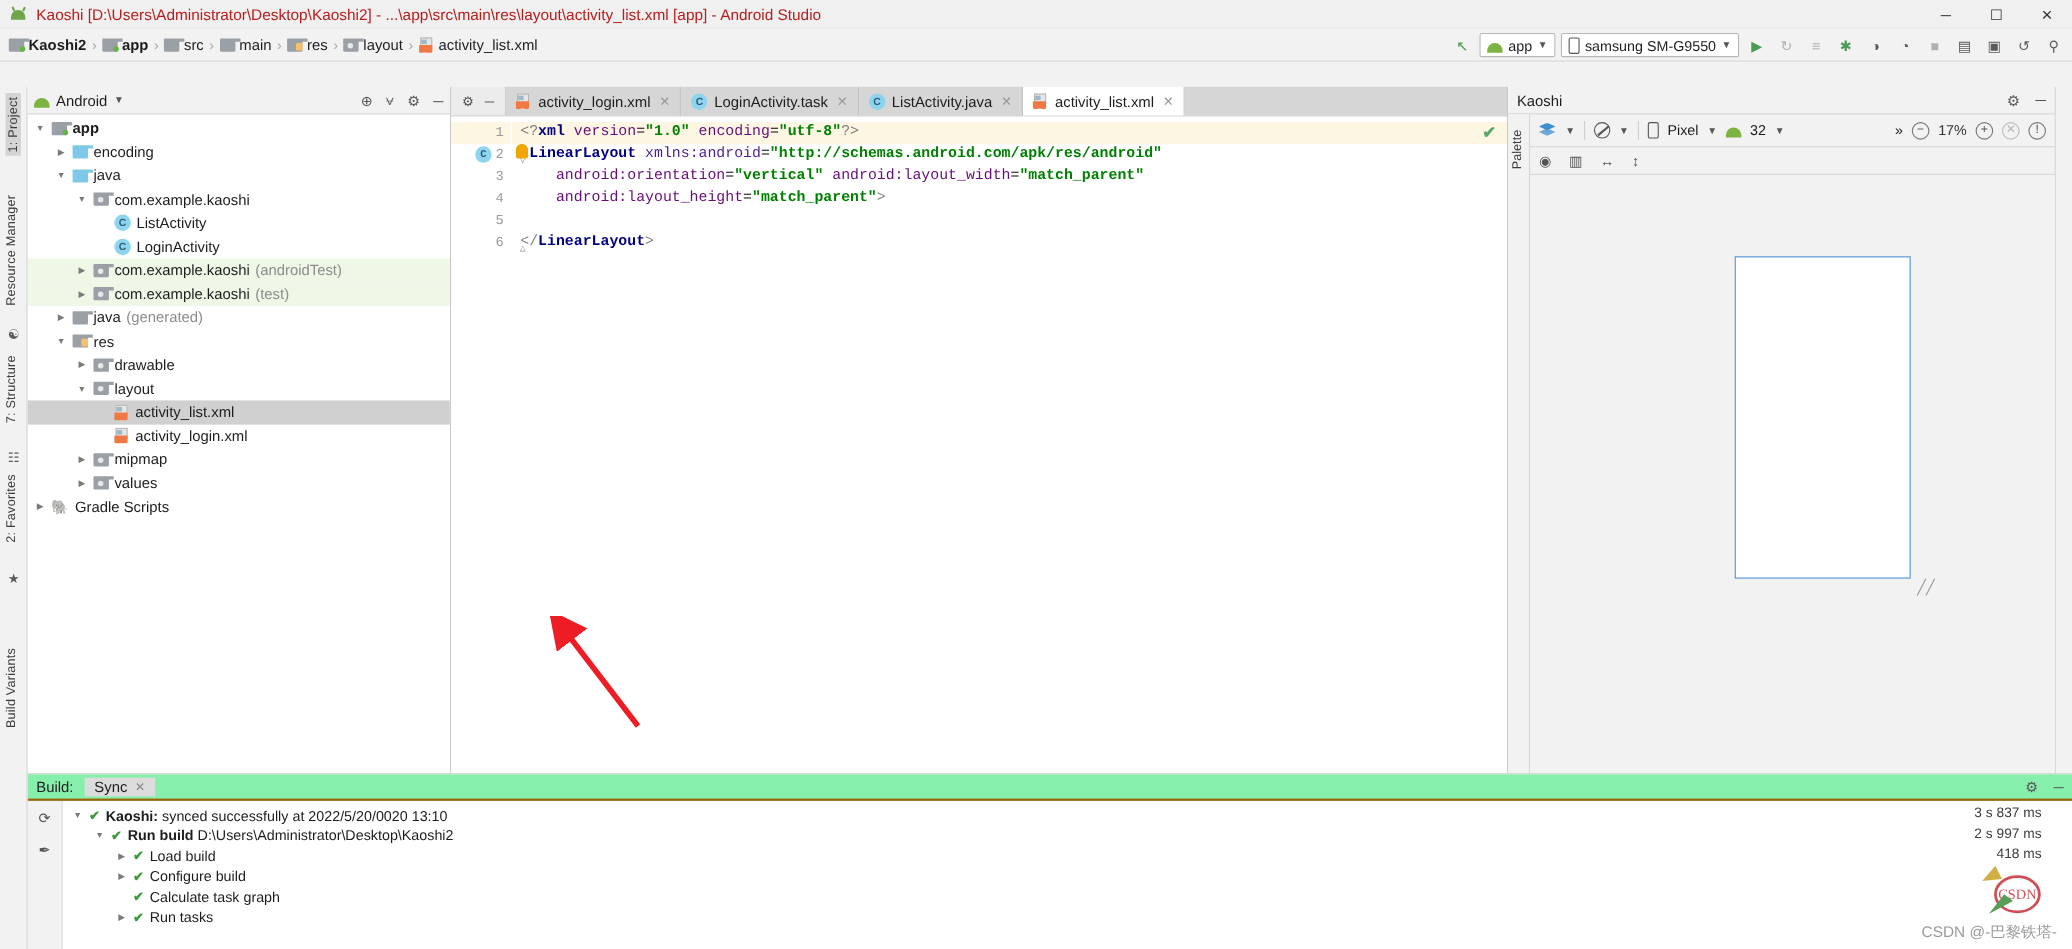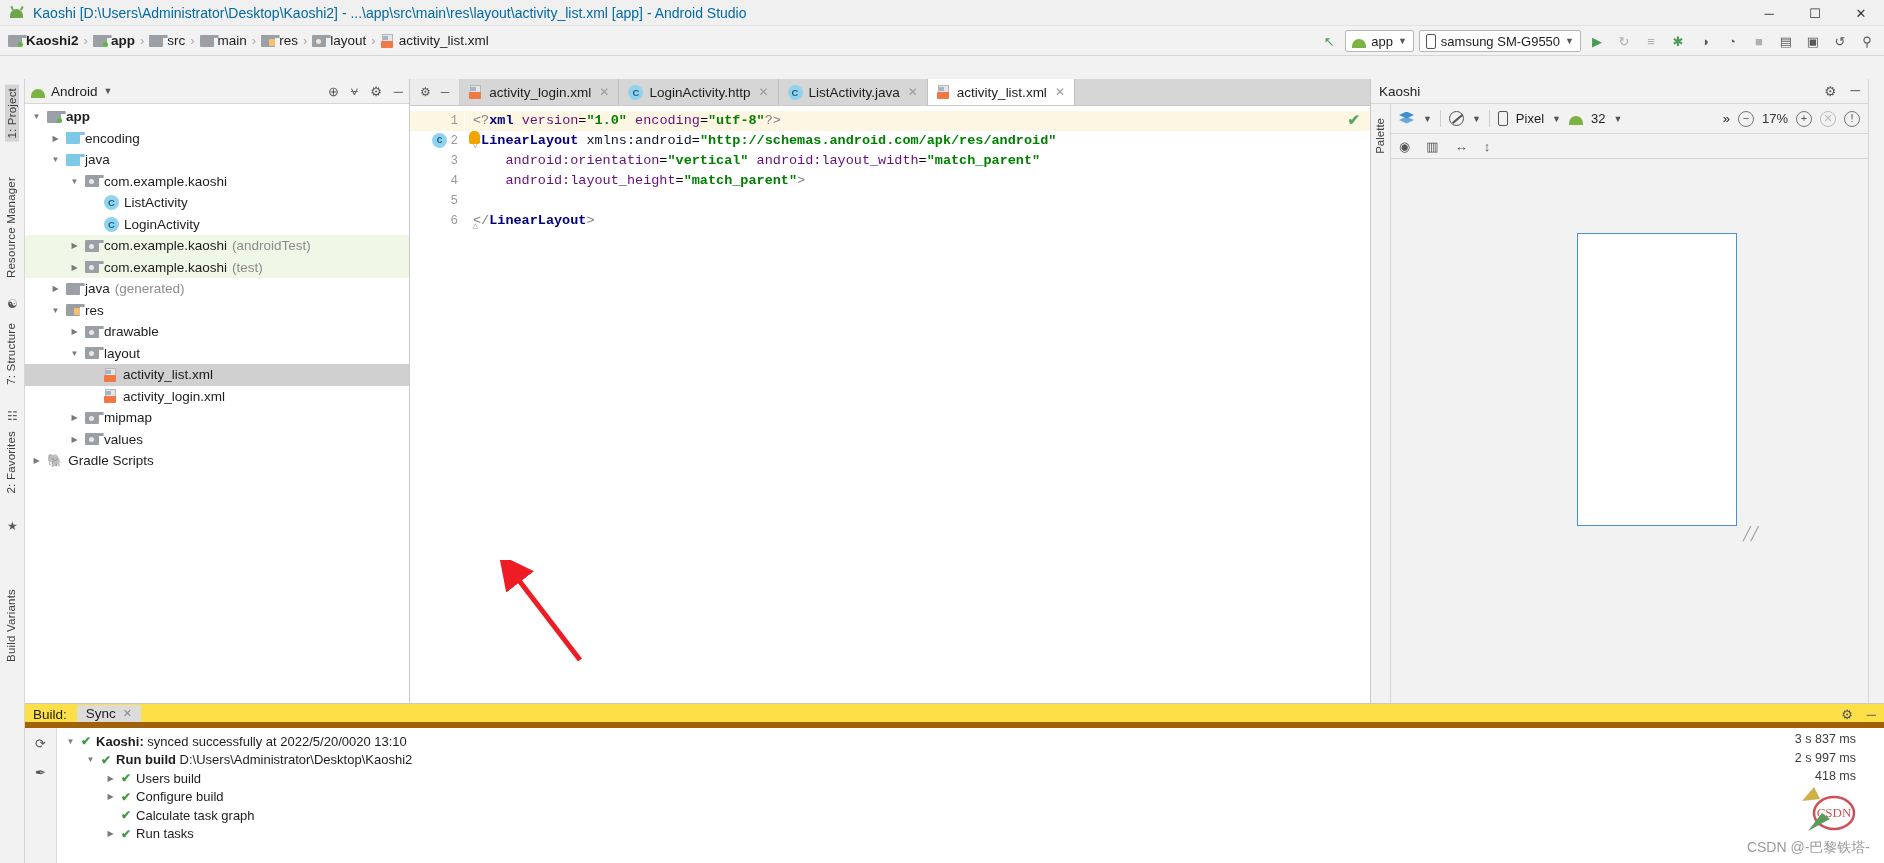--- a/index.html
+++ b/index.html
@@ -30,21 +30,21 @@
     border-radius: 7px 7px 0 0;
     position: absolute; left: 2px; top: 5px;
   }
   .android-head:before, .android-head:after {
     content: ""; position: absolute; width: 1.5px; height: 4px;
     background: #6fa54b; top: -3px; transform-origin: bottom;
   }
   .android-head:before { left: 2px; transform: rotate(-25deg); }
   .android-head:after  { right: 2px; transform: rotate(25deg); }
   .titlebar .title {
-    font-size: 14px; color: #0369a1; white-space: nowrap;
+    font-size: 14px; color: #b91c1c; white-space: nowrap;
   }
   .winbtns {
     position: absolute; right: 0; top: 0; height: 26px;
     display: flex; align-items: center;
   }
   .winbtn {
     width: 46px; height: 26px; display: flex;
     align-items: center; justify-content: center;
     font-size: 13px; color: #333;
   }
@@ -225,21 +225,21 @@
   }
   .code {
     flex: 1; padding-top: 5px; font-family: "Liberation Mono", monospace;
     font-size: 13.5px; line-height: 20px; position: relative;
     white-space: pre; overflow: hidden;
   }
   .code .cline { height: 20px; padding-left: 8px; }
   .tk-punct { color: #808080; }
   .tk-tag { color: #000080; font-weight: bold; }
   .tk-attr { color: #660e7a; }
-  .tk-ns { color: #0f172a; }
+  .tk-ns { color: #4c1d95; }
   .tk-val { color: #008000; font-weight: bold; }
   .tk-eq { color: #000000; }
   .code .bulb {
     position: absolute; left: 4px; top: 25px;
     width: 11px; height: 13px; background: #f0a500;
     border-radius: 5px 5px 2px 2px;
   }
   .check-ok {
     position: absolute; right: 10px; top: 5px;
     color: #59a869; font-size: 15px; font-weight: bold;
@@ -345,22 +345,22 @@
     border-left: 1px solid #d6d6d6;
   }
 
   
   .build {
     position: absolute; left: 25px; right: 0; bottom: 0; height: 160px;
     background: #fff; border-top: 1px solid #c9c9c9;
     display: flex; flex-direction: column;
   }
   .build-head {
-    height: 24px; background: #fde047; display: flex; align-items: flex-end;
-    padding: 0 8px; gap: 10px; position: relative; border-bottom: 6px solid #a16207;
+    height: 24px; background: #86efac; display: flex; align-items: center;
+    padding: 0 8px; gap: 10px; position: relative; border-bottom: 2px solid #a16207;
   }
   .build-head .lbl { font-size: 13.5px; }
   .build-tab {
     display: flex; align-items: center; gap: 7px; padding: 1px 9px;
     background: #dcdcdc; font-size: 13.5px;
   }
   .build-head .ractions {
     position: absolute; right: 8px; display: flex; gap: 14px;
     align-items: center; color: #555;
   }
@@ -689,21 +689,21 @@
               <span class="xmlicon">
                   <i class="sheet"></i>
                   <i class="bar"></i>
                   <i class="code">&lt;&gt;</i>
                 </span>
               <span>activity_login.xml</span>
               <span class="x">✕</span>
             </div>
             <div class="tab">
               <span class="cls-icon">C</span>
-              <span>LoginActivity.http</span>
+              <span>LoginActivity.task</span>
               <span class="x">✕</span>
             </div>
             <div class="tab">
               <span class="cls-icon">C</span>
               <span>ListActivity.java</span>
               <span class="x">✕</span>
             </div>
             <div class="tab active">
               <span class="xmlicon">
                   <i class="sheet"></i>
@@ -822,21 +822,21 @@
           <span class="btime" style="top: 22.5px;">2 s 997 ms</span>
           <div class="brow" style="padding-left: 28px;">
             <span class="barrow">▼</span>
             <span class="bcheck">✔</span>
             <span class="bmaintext"><b>Run build</b><span> D:\Users\Administrator\Desktop\Kaoshi2</span></span>
           </div>
           <span class="btime" style="top: 41px;">418 ms</span>
           <div class="brow" style="padding-left: 48px;">
             <span class="barrow">▶</span>
             <span class="bcheck">✔</span>
-            <span class="bmaintext"><span>Users build</span></span>
+            <span class="bmaintext"><span>Load build</span></span>
           </div>
           <div class="brow" style="padding-left: 48px;">
             <span class="barrow">▶</span>
             <span class="bcheck">✔</span>
             <span class="bmaintext"><span>Configure build</span></span>
           </div>
           <div class="brow" style="padding-left: 48px;">
             <span class="barrow"></span>
             <span class="bcheck">✔</span>
             <span class="bmaintext"><span>Calculate task graph</span></span>

